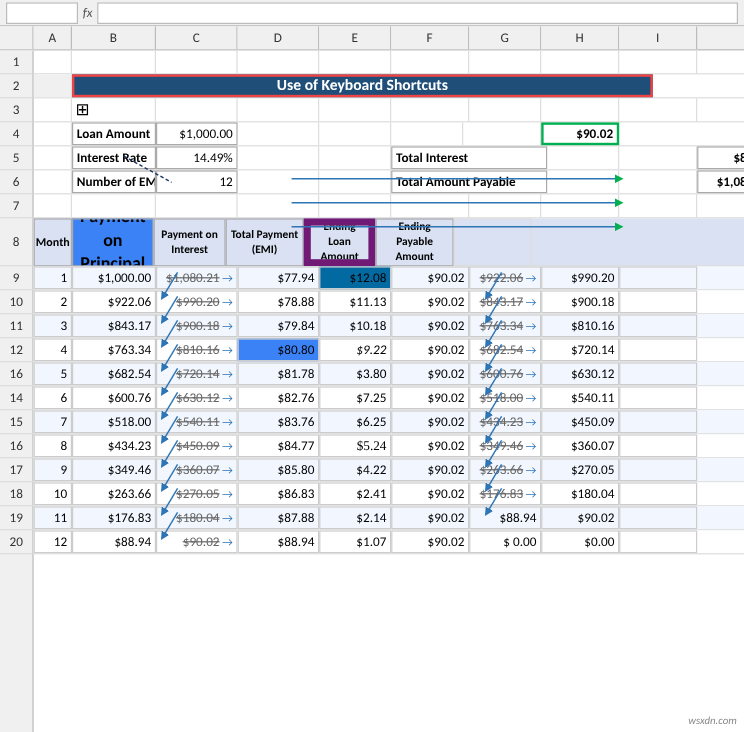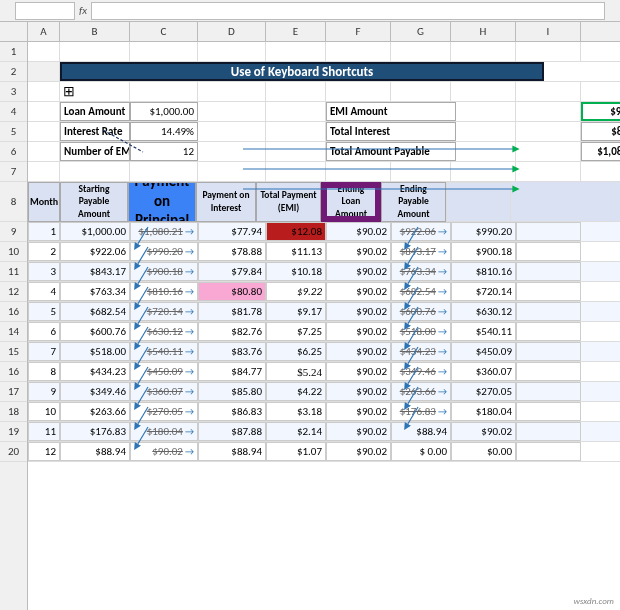--- a/index.html
+++ b/index.html
@@ -178,21 +178,21 @@
       border: 2px solid #00b050 !important;
     }
 
     
     .formula-bar {
       display: flex;
       height: 22px;
       background: #f0f0f0;
       border-bottom: 1px solid #bbb;
       align-items: center;
-      padding: 0 15px;
+      padding: 0 5px;
       gap: 4px;
     }
     .name-box {
       width: 60px;
       height: 18px;
       border: 1px solid #bbb;
       font-size: 11px;
       padding: 0 3px;
       text-align: center;
       background: #fff;
@@ -292,21 +292,21 @@
           <div class="cell col-d"></div>
           <div class="cell col-e"></div>
           <div class="cell col-f"></div>
           <div class="cell col-g"></div>
           <div class="cell col-h"></div>
           <div class="cell col-i"></div>
         </div>
 
         <div class="cell-row">
           <div class="cell col-a" style="background:#f0f0f0;"></div>
-          <div class="cell title-cell" style="width:484px;min-width:484px; border:2px solid #0f172a;">
+          <div class="cell title-cell" style="width:484px;min-width:484px; border:2px solid #ef4444;">
             <span style="flex:1;text-align:center;">Use of Keyboard Shortcuts</span>
           </div>
         </div>
 
         <div class="cell-row">
           <div class="cell col-a"></div>
           <div class="cell col-b" style="position:relative;">
             <span style="font-size:14px;">⊞</span>
           </div>
           <div class="cell col-c"></div>
@@ -321,23 +321,20 @@
         <div class="cell-row">
           <div class="cell col-a"></div>
           <div class="cell label-cell col-b" style="border:1px solid #aaa;font-weight:bold;">
             <span>Loan Amount</span>
           </div>
           <div class="cell value-cell col-c">
             <span>$1,000.00</span>
           </div>
           <div class="cell col-d"></div>
           <div class="cell col-e"></div>
-          <div class="cell label-cell col-f" style="border:1px solid #aaa;font-weight:bold;width:130px;min-width:130px;">
-            <span>EMI Amount</span>
-          </div>
           <div class="cell col-g"></div>
           <div class="cell col-h"></div>
           <div class="cell emi-value col-i highlight-green">
             <span>$90.02</span>
           </div>
         </div>
 
         <div class="cell-row">
           <div class="cell col-a"></div>
           <div class="cell label-cell col-b" style="border:1px solid #aaa;font-weight:bold;">
@@ -387,23 +384,20 @@
           <div class="cell col-f"></div>
           <div class="cell col-g"></div>
           <div class="cell col-h"></div>
           <div class="cell col-i"></div>
         </div>
 
         <div class="cell-row table-header-tall" style="height:40px;min-height:40px;background:#d9e1f2;">
           <div class="cell col-a table-header" style="height:40px;background:#d9e1f2;font-size:10px;border:1px solid #aaa;">
             <span>Month</span>
           </div>
-          <div class="cell col-c table-header" style="height:40px;background:#d9e1f2;font-size:9.5px;text-align:center;justify-content:center;border:1px solid #aaa;white-space:normal;line-height:1.3;">
-            <span>Starting Payable Amount</span>
-          </div>
           <div class="cell col-d table-header" style="height:40px;background:#3b82f6;font-size:15px;text-align:center;justify-content:center;border:1px solid #aaa;white-space:normal;line-height:1.3;">
             <span>Payment on Principal</span>
           </div>
           <div class="cell col-e table-header" style="height:40px;background:#d9e1f2;font-size:9.5px;text-align:center;justify-content:center;border:1px solid #aaa;white-space:normal;line-height:1.3;">
             <span>Payment on Interest</span>
           </div>
           <div class="cell col-f table-header" style="height:40px;background:#d9e1f2;font-size:9.5px;text-align:center;justify-content:center;border:1px solid #aaa;white-space:normal;line-height:1.3;">
             <span>Total Payment (EMI)</span>
           </div>
           <div class="cell col-g table-header" style="height:40px;background:#d9e1f2;font-size:9.5px;text-align:center;justify-content:center;border:6px solid #701a75;white-space:normal;line-height:1.3;">
@@ -423,21 +417,21 @@
               <div class="cell col-b data-cell" style="justify-content: flex-end; background: rgb(242, 247, 255); border-color: rgb(204, 204, 204);">
                 <span>$1,000.00</span>
               </div>
               <div class="cell col-c data-cell" style="justify-content: flex-end; background: rgb(242, 247, 255); border-color: rgb(204, 204, 204);">
                 <span class="strike">$1,080.21</span>
                 <span style="color: rgb(46, 117, 182); font-size: 10px; margin-left: 2px;">→</span>
               </div>
               <div class="cell col-d data-cell" style="justify-content: flex-end; background: rgb(242, 247, 255); border-color: rgb(204, 204, 204);">
                 <span>$77.94</span>
               </div>
-              <div class="cell col-e data-cell" style="justify-content: flex-end; background: #b91c1c; border-color: rgb(204, 204, 204);">
+              <div class="cell col-e data-cell" style="justify-content: flex-end; background: #0369a1; border-color: rgb(204, 204, 204);">
                 <span>$12.08</span>
               </div>
               <div class="cell col-f data-cell" style="justify-content: flex-end; background: rgb(242, 247, 255); border-color: rgb(204, 204, 204);">
                 <span>$90.02</span>
               </div>
               <div class="cell col-g data-cell" style="justify-content: flex-end; background: rgb(242, 247, 255); border-color: rgb(204, 204, 204);">
                 <span class="strike">$922.06</span>
                 <span style="color: rgb(46, 117, 182); font-size: 10px; margin-left: 2px;">→</span>
               </div>
               <div class="cell col-h data-cell" style="justify-content: flex-end; background: rgb(242, 247, 255); border-color: rgb(204, 204, 204);">
@@ -513,21 +507,21 @@
               <div class="cell col-a data-cell" style="justify-content: flex-end; background: rgb(255, 255, 255); border-color: rgb(204, 204, 204);">
                 <span>4</span>
               </div>
               <div class="cell col-b data-cell" style="justify-content: flex-end; background: rgb(255, 255, 255); border-color: rgb(204, 204, 204);">
                 <span>$763.34</span>
               </div>
               <div class="cell col-c data-cell" style="justify-content: flex-end; background: rgb(255, 255, 255); border-color: rgb(204, 204, 204);">
                 <span class="strike">$810.16</span>
                 <span style="color: rgb(46, 117, 182); font-size: 10px; margin-left: 2px;">→</span>
               </div>
-              <div class="cell col-d data-cell" style="justify-content: flex-end; background: #f9a8d4; border-color: rgb(204, 204, 204);">
+              <div class="cell col-d data-cell" style="justify-content: flex-end; background: #3b82f6; border-color: rgb(204, 204, 204);">
                 <span>$80.80</span>
               </div>
               <div class="cell col-e data-cell" style="justify-content: flex-end; background: rgb(255, 255, 255); border-color: rgb(204, 204, 204); font-style: italic;">
                 <span>$9.22</span>
               </div>
               <div class="cell col-f data-cell" style="justify-content: flex-end; background: rgb(255, 255, 255); border-color: rgb(204, 204, 204);">
                 <span>$90.02</span>
               </div>
               <div class="cell col-g data-cell" style="justify-content: flex-end; background: rgb(255, 255, 255); border-color: rgb(204, 204, 204);">
                 <span class="strike">$682.54</span>
@@ -548,21 +542,21 @@
                 <span>$682.54</span>
               </div>
               <div class="cell col-c data-cell" style="justify-content: flex-end; background: rgb(242, 247, 255); border-color: rgb(204, 204, 204);">
                 <span class="strike">$720.14</span>
                 <span style="color: rgb(46, 117, 182); font-size: 10px; margin-left: 2px;">→</span>
               </div>
               <div class="cell col-d data-cell" style="justify-content: flex-end; background: rgb(242, 247, 255); border-color: rgb(204, 204, 204);">
                 <span>$81.78</span>
               </div>
               <div class="cell col-e data-cell" style="justify-content: flex-end; background: rgb(242, 247, 255); border-color: rgb(204, 204, 204);">
-                <span>$9.17</span>
+                <span>$3.80</span>
               </div>
               <div class="cell col-f data-cell" style="justify-content: flex-end; background: rgb(242, 247, 255); border-color: rgb(204, 204, 204);">
                 <span>$90.02</span>
               </div>
               <div class="cell col-g data-cell" style="justify-content: flex-end; background: rgb(242, 247, 255); border-color: rgb(204, 204, 204);">
                 <span class="strike">$600.76</span>
                 <span style="color: rgb(46, 117, 182); font-size: 10px; margin-left: 2px;">→</span>
               </div>
               <div class="cell col-h data-cell" style="justify-content: flex-end; background: rgb(242, 247, 255); border-color: rgb(204, 204, 204);">
                 <span>$630.12</span>
@@ -703,21 +697,21 @@
                 <span>$263.66</span>
               </div>
               <div class="cell col-c data-cell" style="justify-content: flex-end; background: rgb(255, 255, 255); border-color: rgb(204, 204, 204);">
                 <span class="strike">$270.05</span>
                 <span style="color: rgb(46, 117, 182); font-size: 10px; margin-left: 2px;">→</span>
               </div>
               <div class="cell col-d data-cell" style="justify-content: flex-end; background: rgb(255, 255, 255); border-color: rgb(204, 204, 204);">
                 <span>$86.83</span>
               </div>
               <div class="cell col-e data-cell" style="justify-content: flex-end; background: rgb(255, 255, 255); border-color: rgb(204, 204, 204);">
-                <span>$3.18</span>
+                <span>$2.41</span>
               </div>
               <div class="cell col-f data-cell" style="justify-content: flex-end; background: rgb(255, 255, 255); border-color: rgb(204, 204, 204);">
                 <span>$90.02</span>
               </div>
               <div class="cell col-g data-cell" style="justify-content: flex-end; background: rgb(255, 255, 255); border-color: rgb(204, 204, 204);">
                 <span class="strike">$176.83</span>
                 <span style="color: rgb(46, 117, 182); font-size: 10px; margin-left: 2px;">→</span>
               </div>
               <div class="cell col-h data-cell" style="justify-content: flex-end; background: rgb(255, 255, 255); border-color: rgb(204, 204, 204);">
                 <span>$180.04</span>

